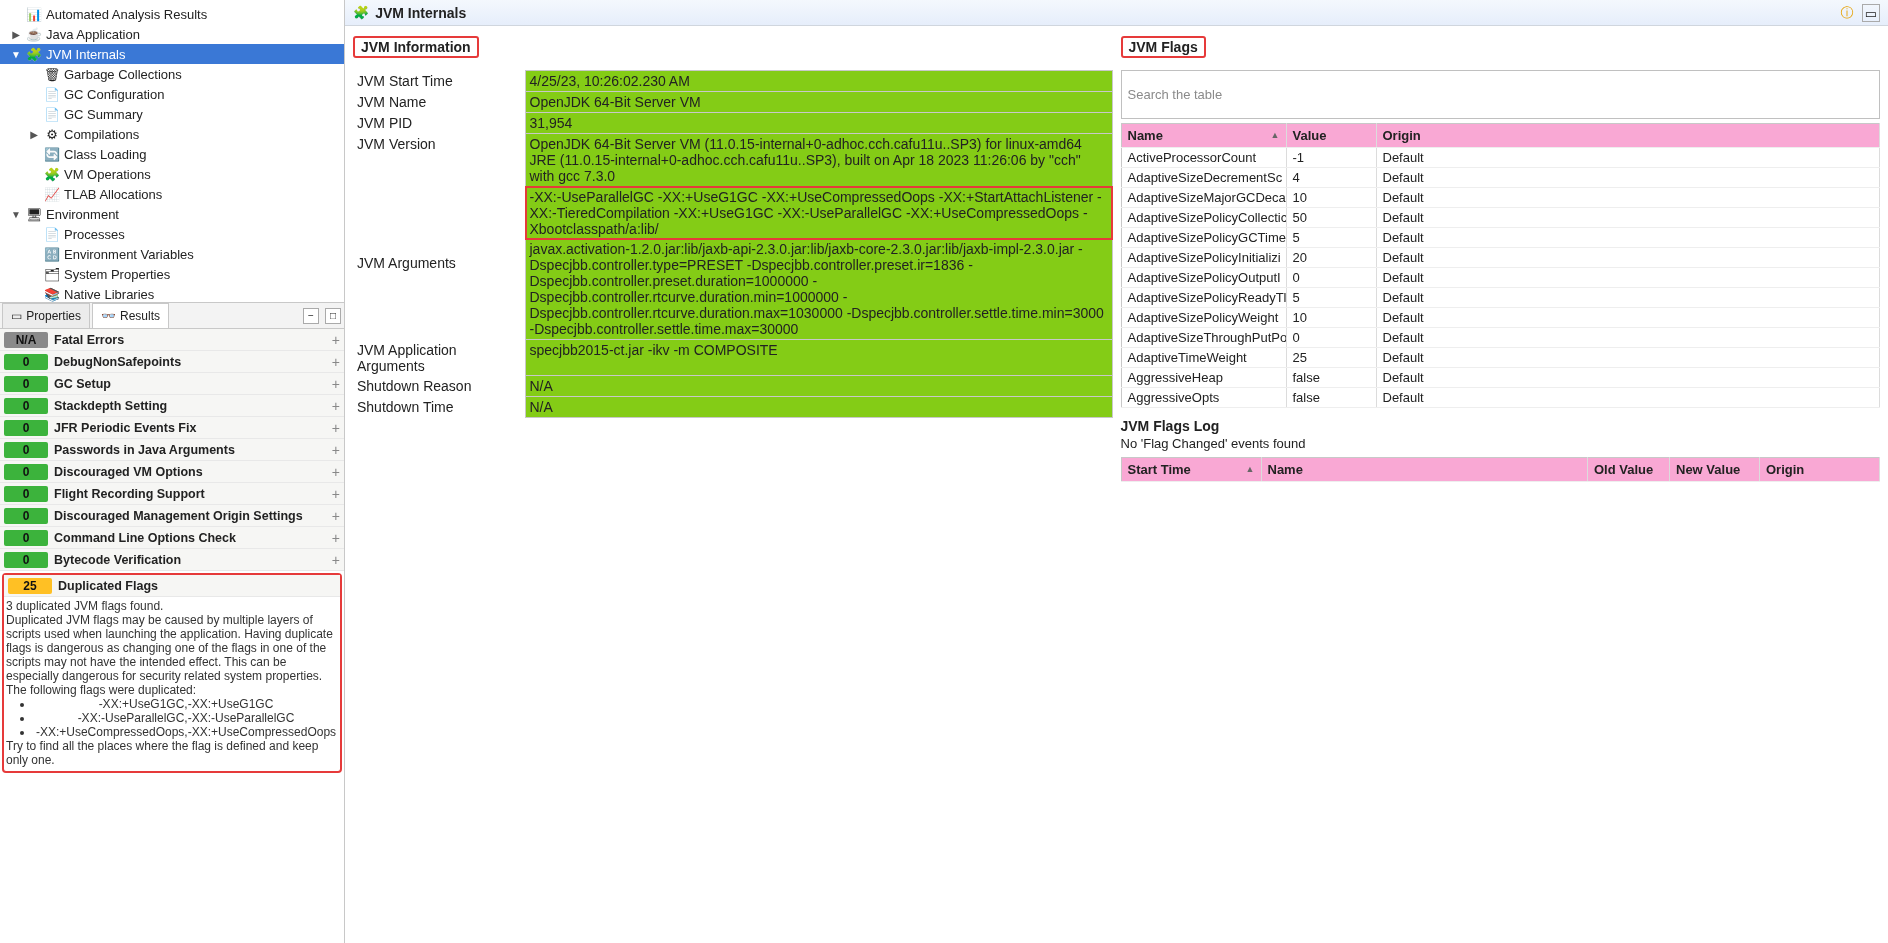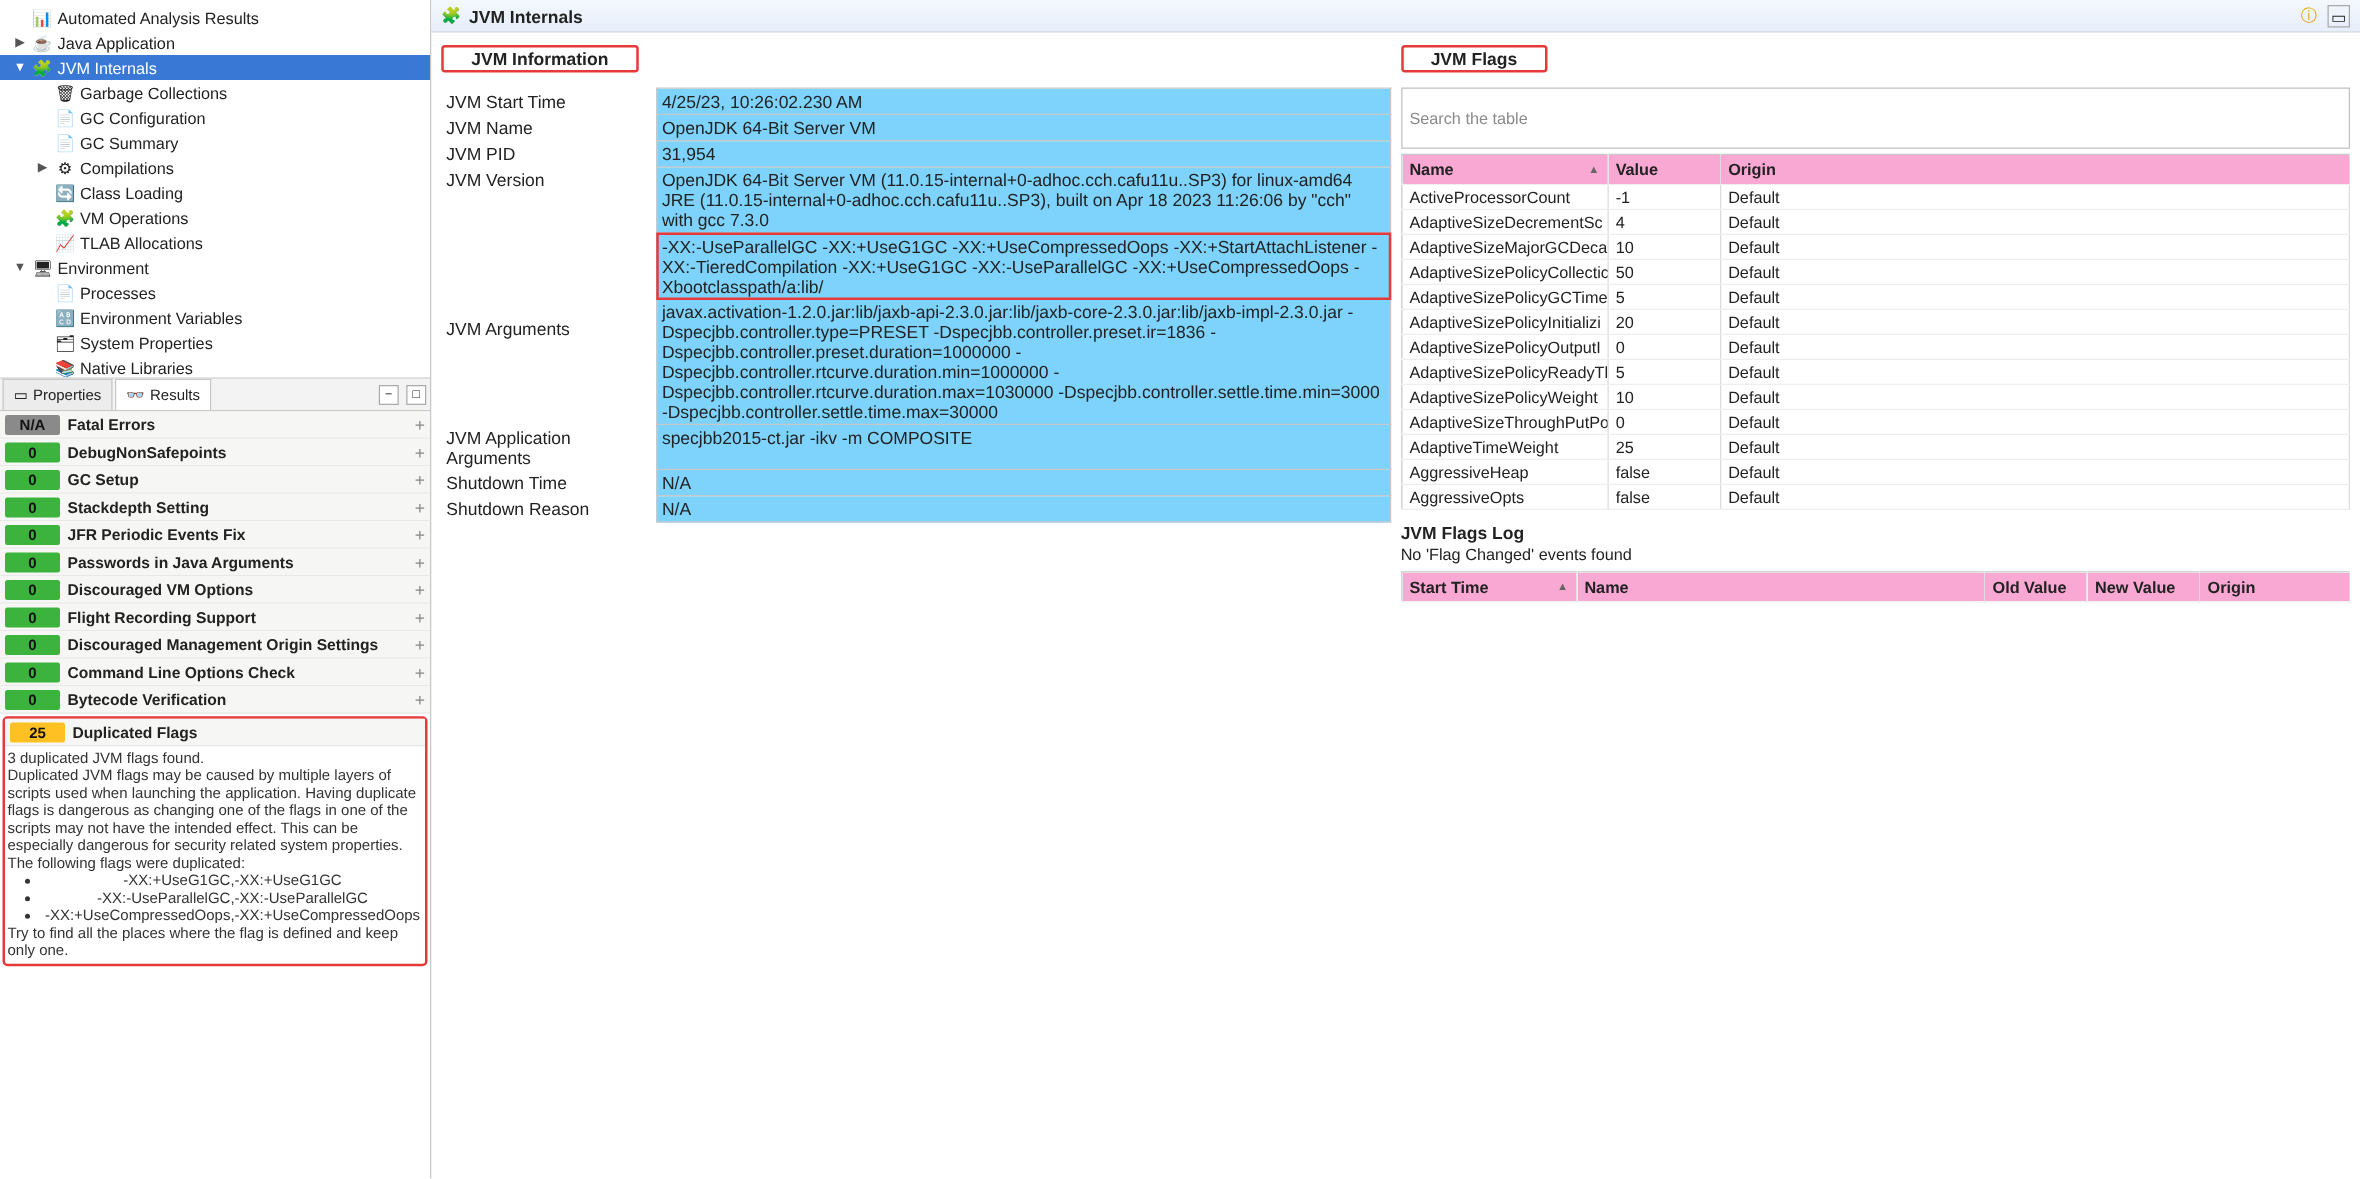--- a/index.html
+++ b/index.html
@@ -135,35 +135,35 @@
   .col-right { flex: 1; }
   .section-title {
     font-weight: bold;
     font-size: 14px;
     margin-bottom: 6px;
   }
   .section-title.boxed {
     display: inline-block;
     border: 2px solid #e63a3a;
     border-radius: 3px;
-    padding: 1px 22px;
+    padding: 1px 6px;
   }
   .info-table {
     border-collapse: collapse;
     width: 100%;
   }
   .info-table td {
     vertical-align: top;
     padding: 2px 4px;
     font-size: 14px;
   }
   .info-table td.k { width: 172px; }
   .info-table td.v {
     border: 1px solid #c8c8c8;
-    background: #7dd3fc;
+    background: #84cc16;
   }
   .search-input {
     width: 100%;
     border: 1px solid #c0c0c0;
     padding: 16px 6px;
     font-size: 13px;
     margin-bottom: 4px;
     color: #333;
   }
   .search-input::placeholder { color: #8a8a8a; }
@@ -417,25 +417,25 @@
           <td class="v" style="padding:0;">
             <div class="redbox" style="outline:2px solid #e63a3a; outline-offset:-1px; padding:2px 4px;">-XX:-UseParallelGC -XX:+UseG1GC -XX:+UseCompressedOops -XX:+StartAttachListener -XX:-TieredCompilation -XX:+UseG1GC -XX:-UseParallelGC -XX:+UseCompressedOops -Xbootclasspath/a:lib/</div>
             <div style="padding:2px 4px;">javax.activation-1.2.0.jar:lib/jaxb-api-2.3.0.jar:lib/jaxb-core-2.3.0.jar:lib/jaxb-impl-2.3.0.jar -Dspecjbb.controller.type=PRESET -Dspecjbb.controller.preset.ir=1836 -Dspecjbb.controller.preset.duration=1000000 -Dspecjbb.controller.rtcurve.duration.min=1000000 -Dspecjbb.controller.rtcurve.duration.max=1030000 -Dspecjbb.controller.settle.time.min=3000 -Dspecjbb.controller.settle.time.max=30000</div>
           </td>
         </tr>
         <tr>
           <td class="k">JVM Application Arguments</td>
           <td class="v">specjbb2015-ct.jar -ikv -m COMPOSITE</td>
         </tr>
         <tr>
+          <td class="k">Shutdown Reason</td>
+          <td class="v">N/A</td>
+        </tr>
+        <tr>
           <td class="k">Shutdown Time</td>
-          <td class="v">N/A</td>
-        </tr>
-        <tr>
-          <td class="k">Shutdown Reason</td>
           <td class="v">N/A</td>
         </tr>
       </tbody>
         </table>
     </div>
 
     <div class="col col-right">
       <div><span class="section-title boxed">JVM Flags</span></div>
       <input class="search-input" type="text" style="margin-top: 6px;" placeholder="Search the table">
       <table class="grid">

